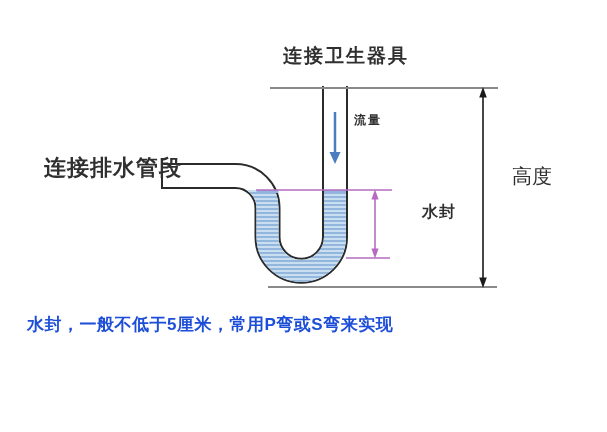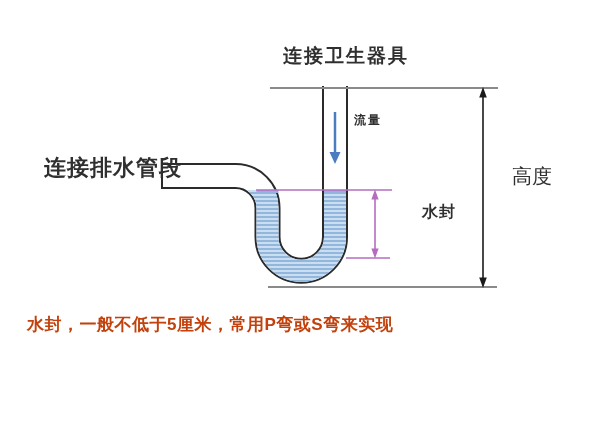--- a/index.html
+++ b/index.html
@@ -31,21 +31,21 @@
   .lbl-left       { left: 44px;  top: 155px; font-size: 22px; letter-spacing: 1px; }
   .lbl-flow       { left: 354px; top: 114px; font-size: 12px; letter-spacing: 2px; }
   .lbl-seal       { left: 382px; top: 203px; font-size: 16px; letter-spacing: 1px; margin-left: 40px; }
   .lbl-height     { left: 512px; top: 165px; font-size: 20px; font-weight: 400; }
   .caption {
     position: absolute;
     left: 27px;
     top: 313px;
     font-size: 17px;
     font-weight: 700;
-    color: #c2410c;
+    color: #1d4ed8;
     letter-spacing: 0.5px;
     white-space: nowrap;
   }
 </style>
 </head>
 <body>
 
 <div class="stage">
 
   <svg width="607" height="432" viewBox="0 0 607 432">

